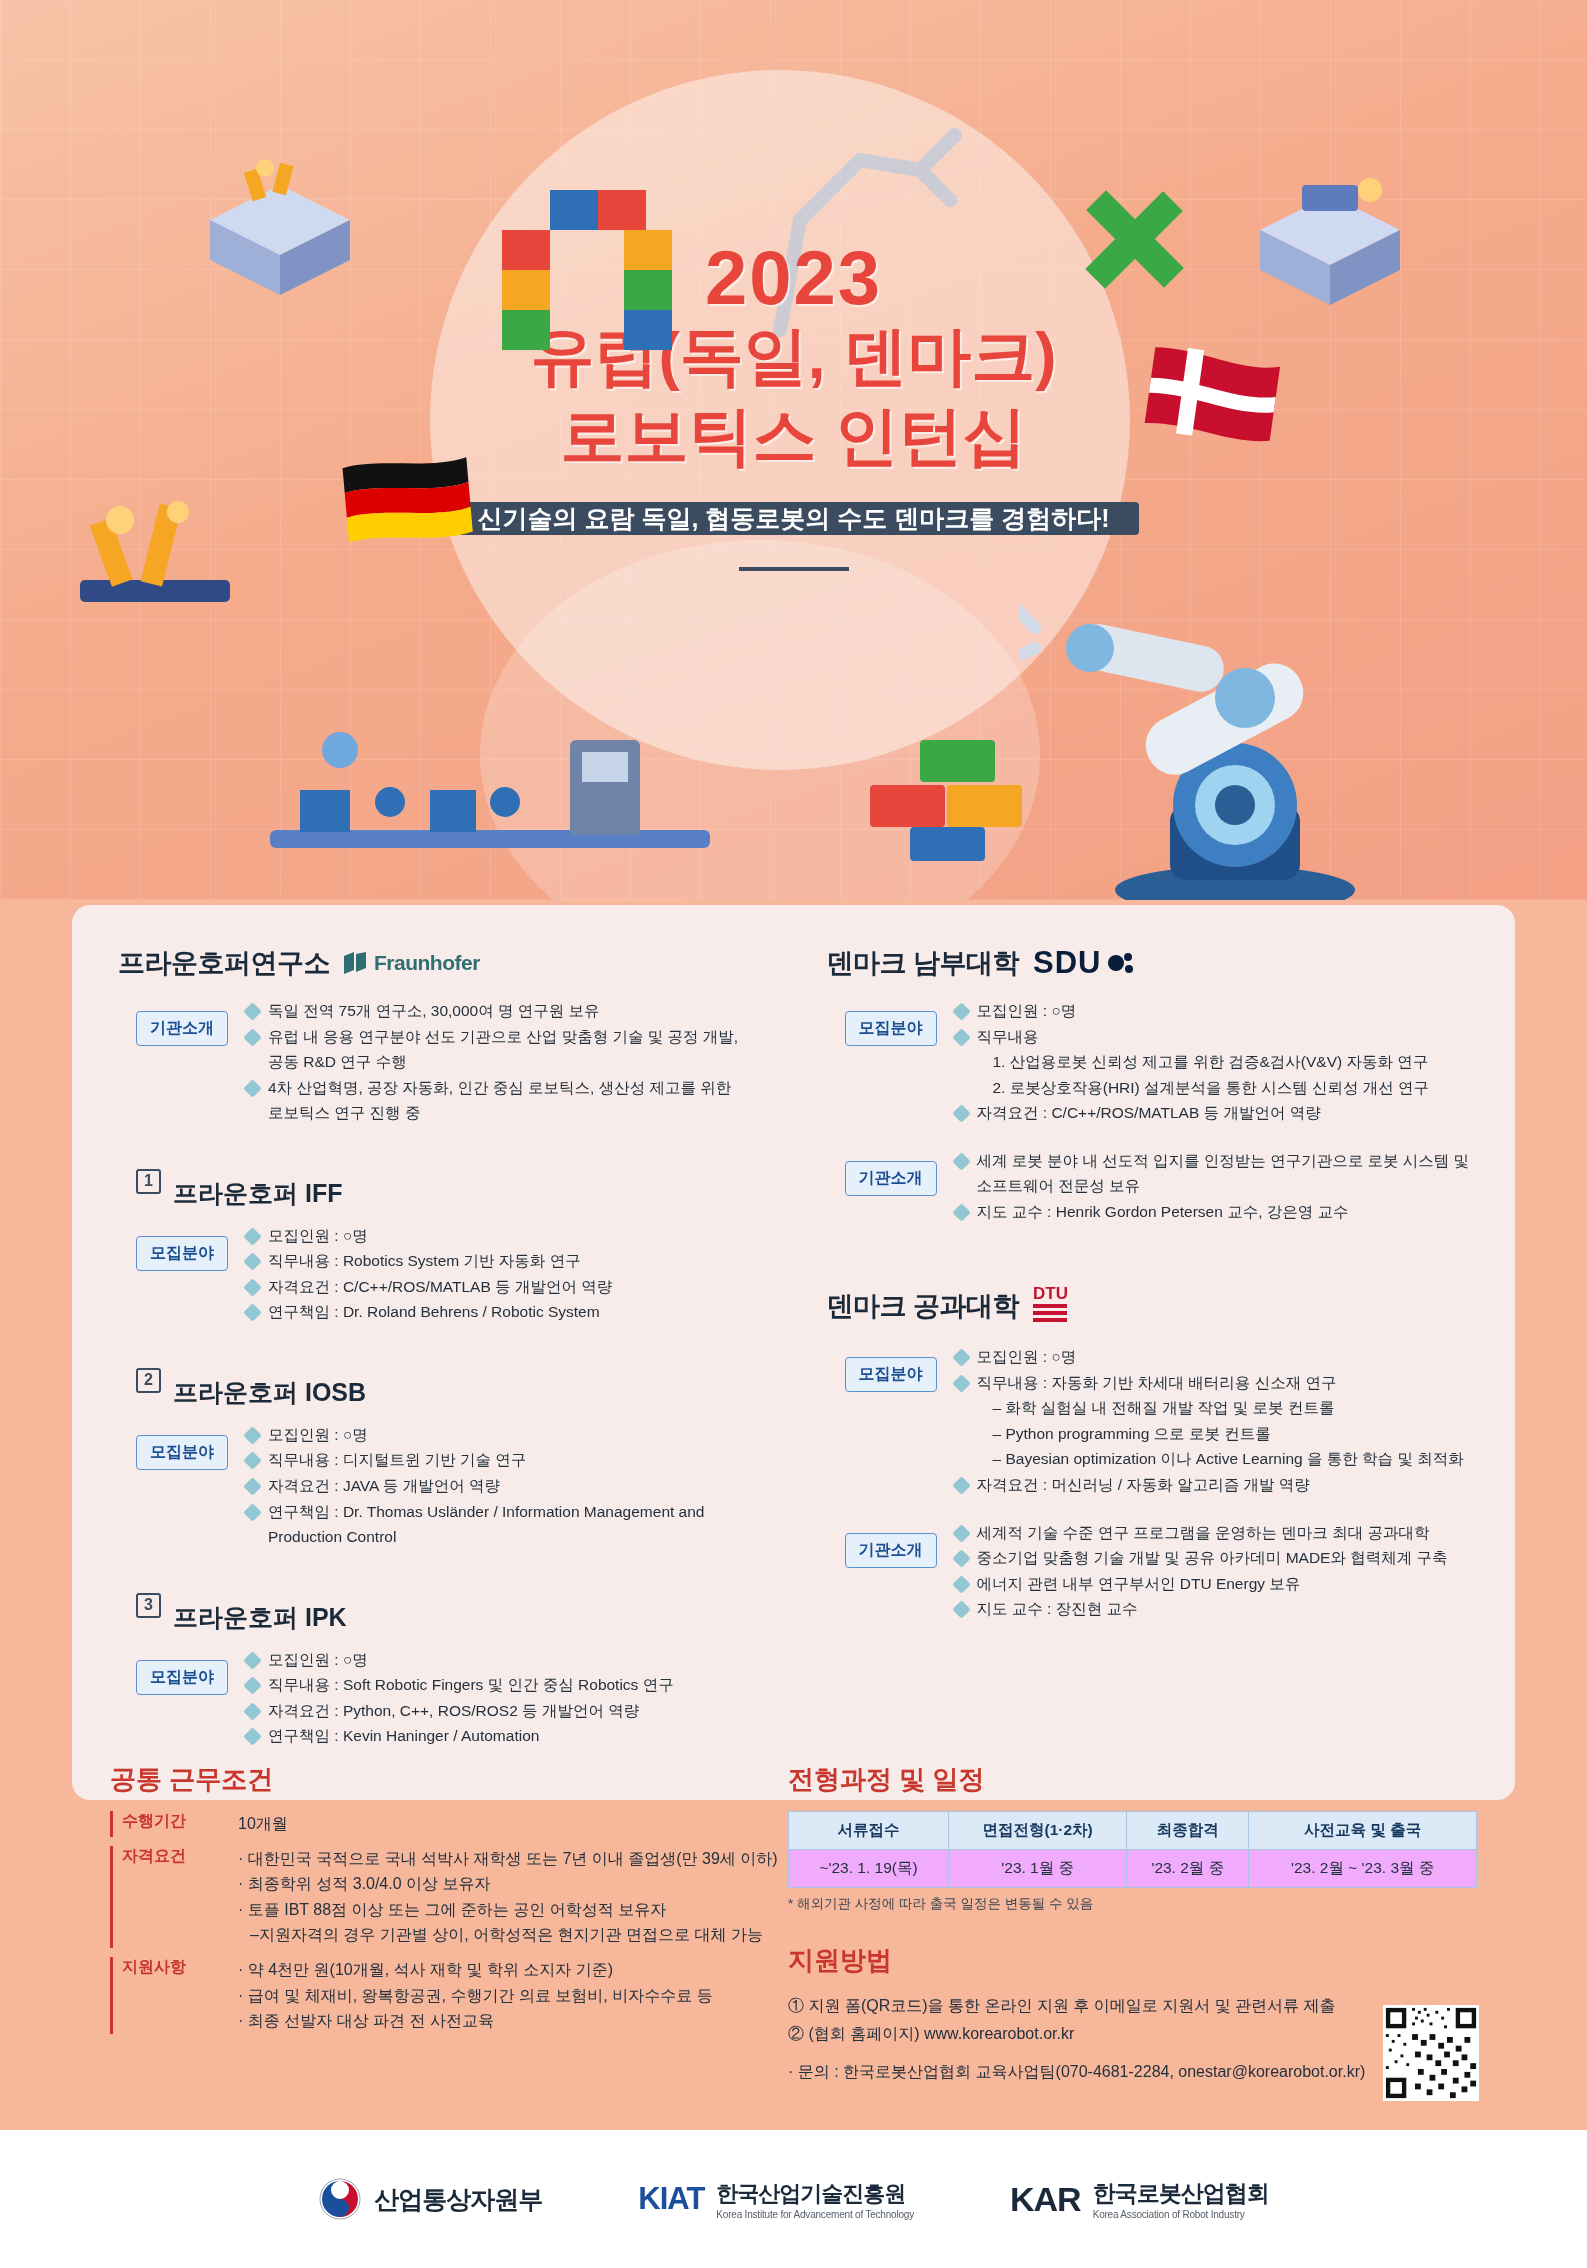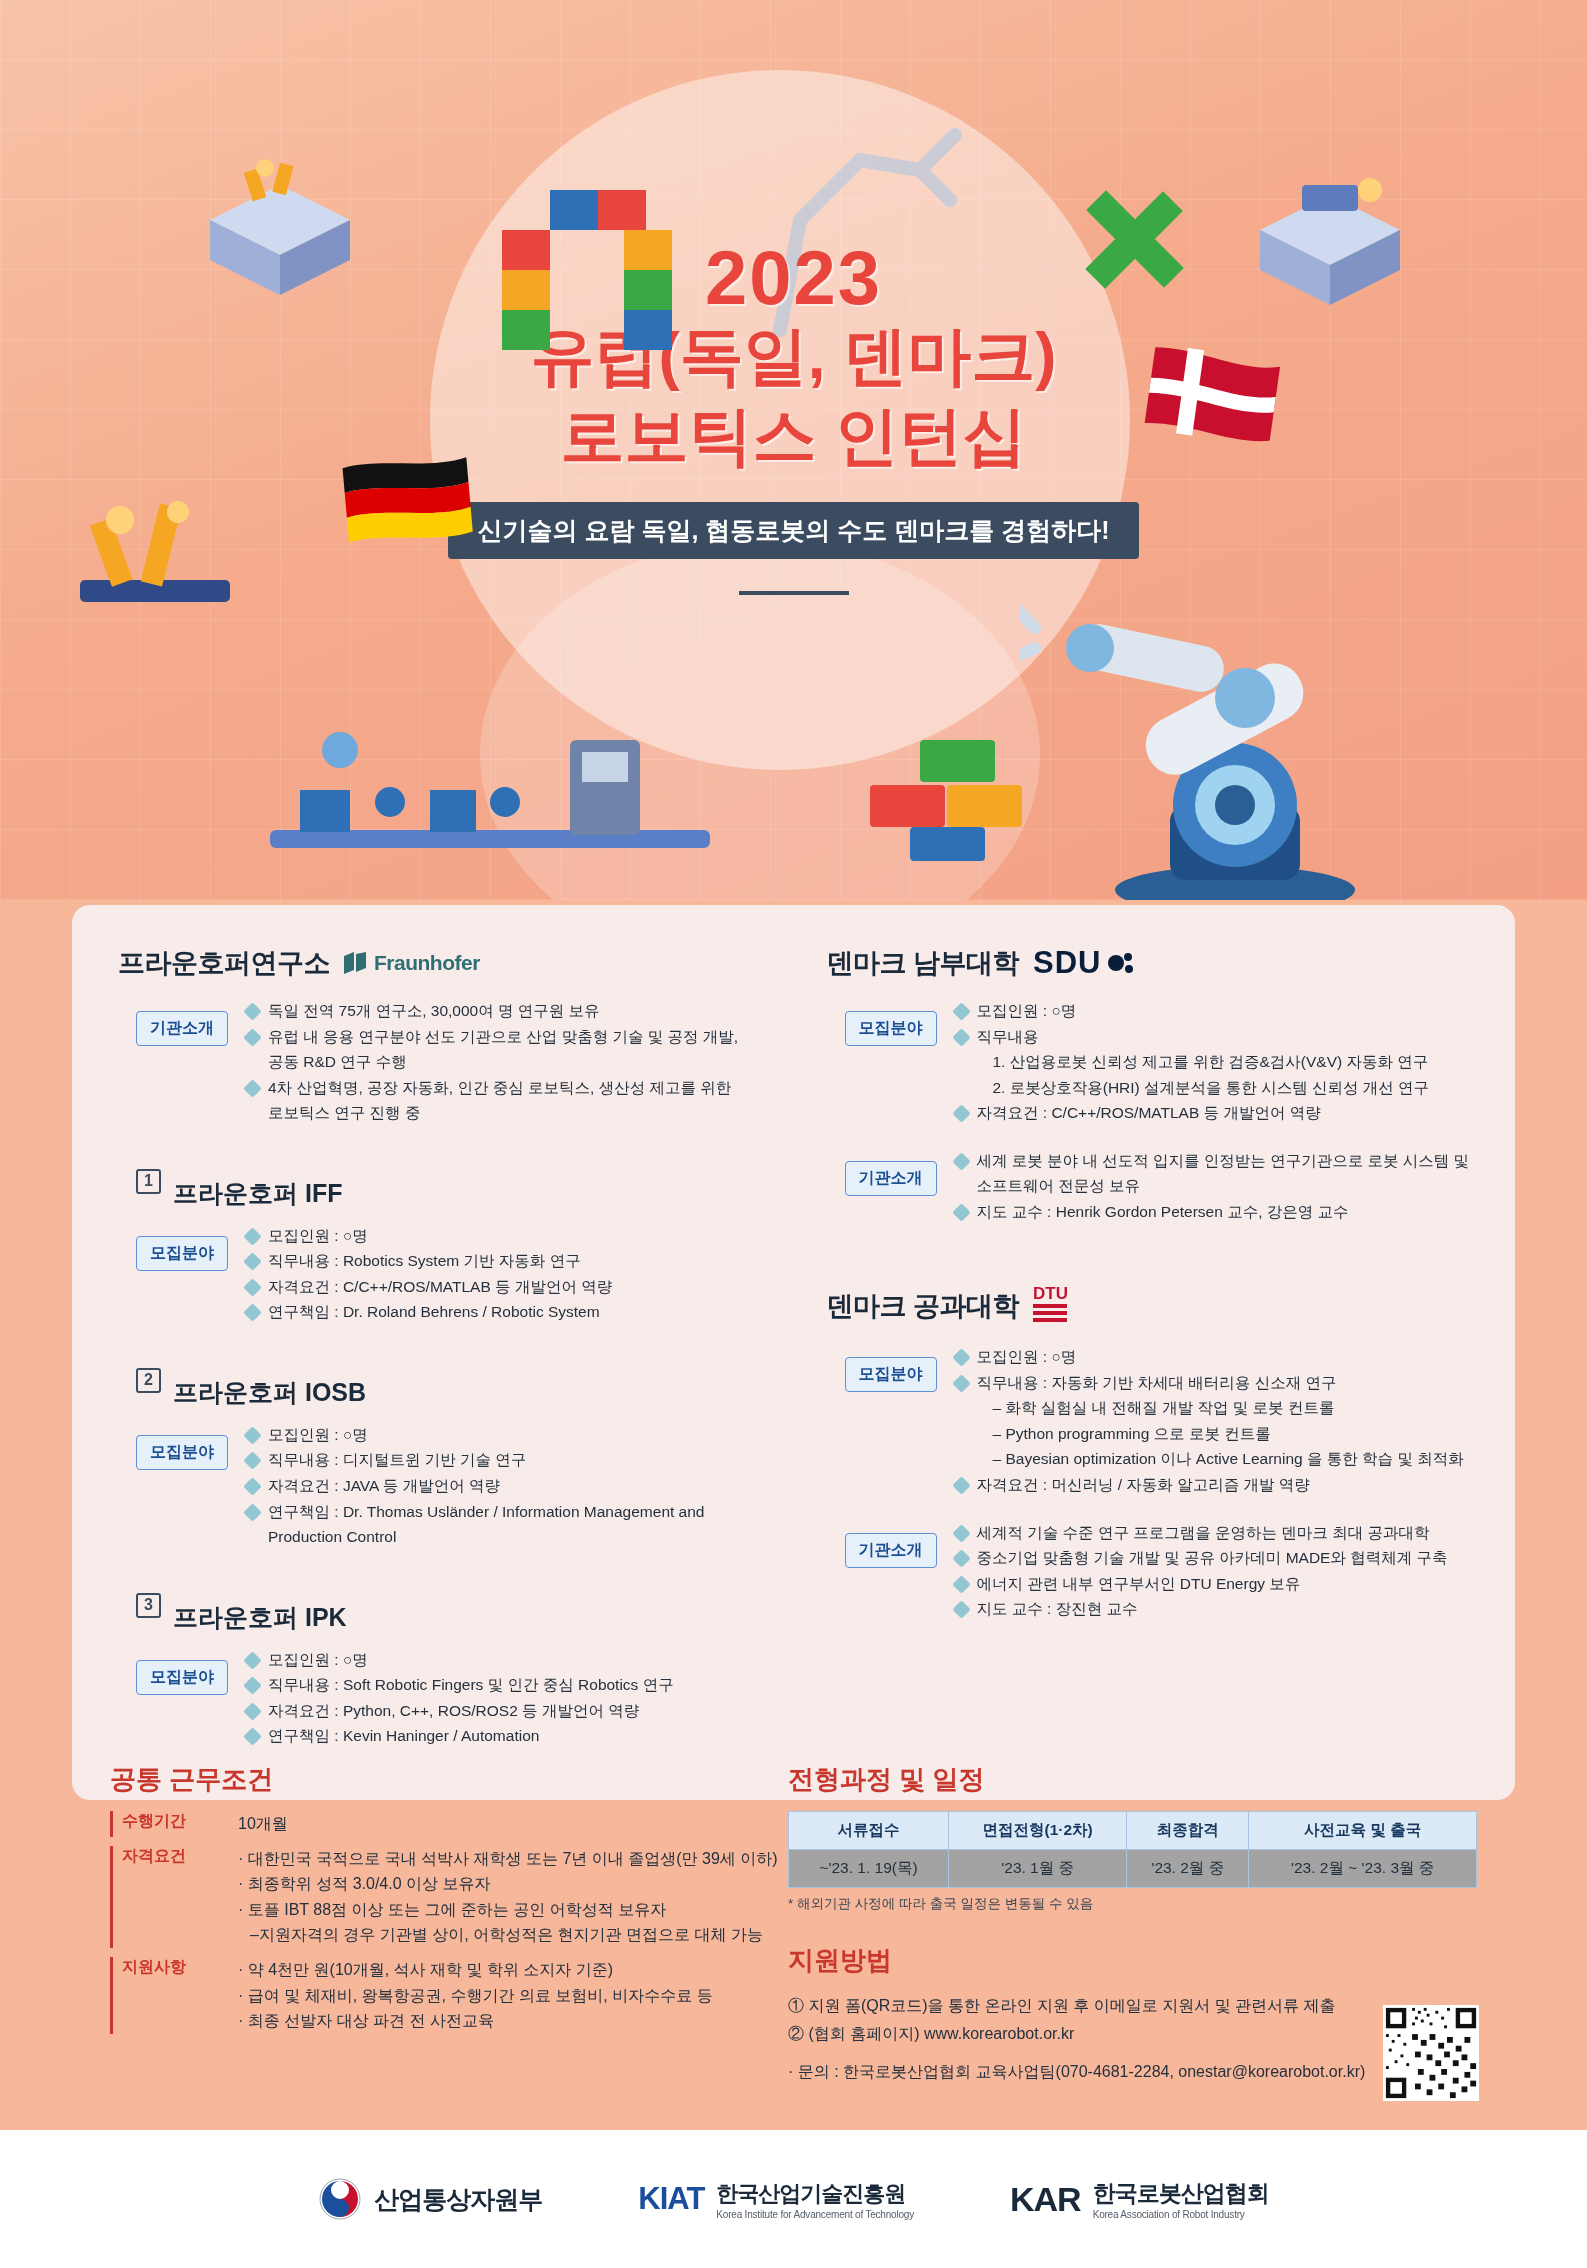--- a/index.html
+++ b/index.html
@@ -67,21 +67,21 @@
     line-height: 1.25;
     text-shadow: 2px 2px 0 rgba(255,255,255,0.6);
   }
   .tagline {
     display: inline-block;
     margin-top: 26px;
     background: #3b4b60;
     color: #fff;
     font-size: 25px;
     font-weight: bold;
-    padding: 12px 30px;
+    padding: 0 30px;
     border-radius: 4px;
   }
   .underline-dash {
     width: 110px; height: 4px;
     background: #3b4b60;
     margin: 32px auto 0;
   }
 
   
   .flag-de {
@@ -213,21 +213,21 @@
   }
   table.sched th {
     background: #dce9f7;
     border: 1px solid #a9c4e0;
     color: #17395f;
     font-weight: bold;
     padding: 8px 4px;
   }
   table.sched td {
     border: 1px solid #a9c4e0;
-    background: #a3a3a3;
+    background: #f0abfc;
     text-align: center;
     padding: 8px 4px;
     color: #24303d;
   }
   .note { font-size: 13.5px; color: #3a4552; margin-top: 7px; }
 
   .apply-list { font-size: 16px; color: #24303d; line-height: 1.75; margin-top: 4px; }
   .qr {
     position: absolute;
     right: 108px; top: 2005px;

